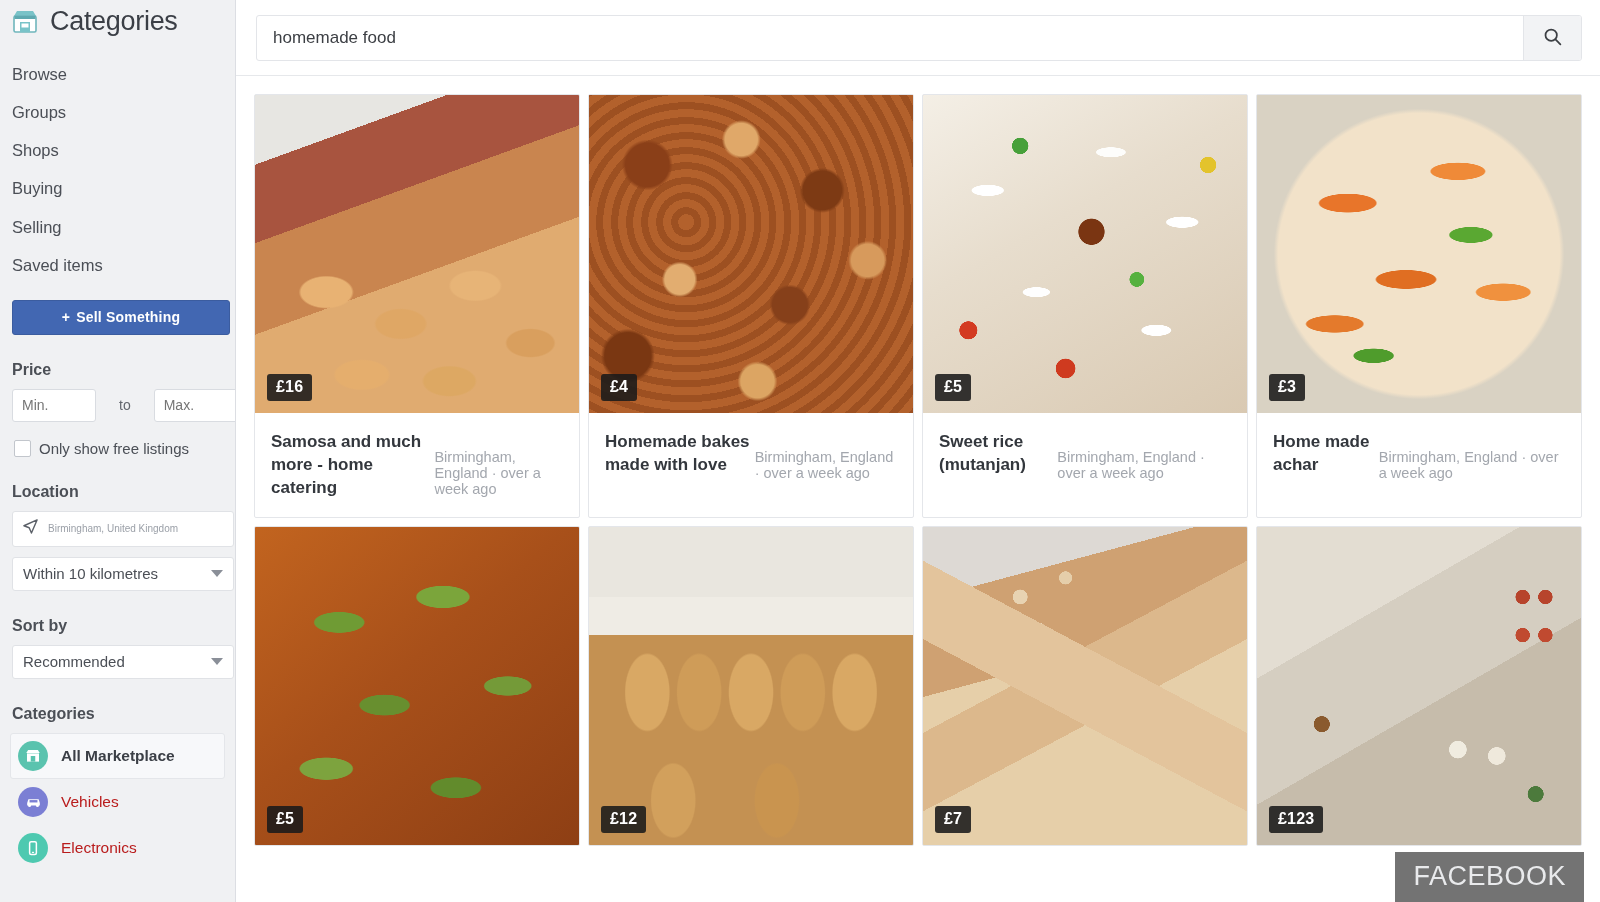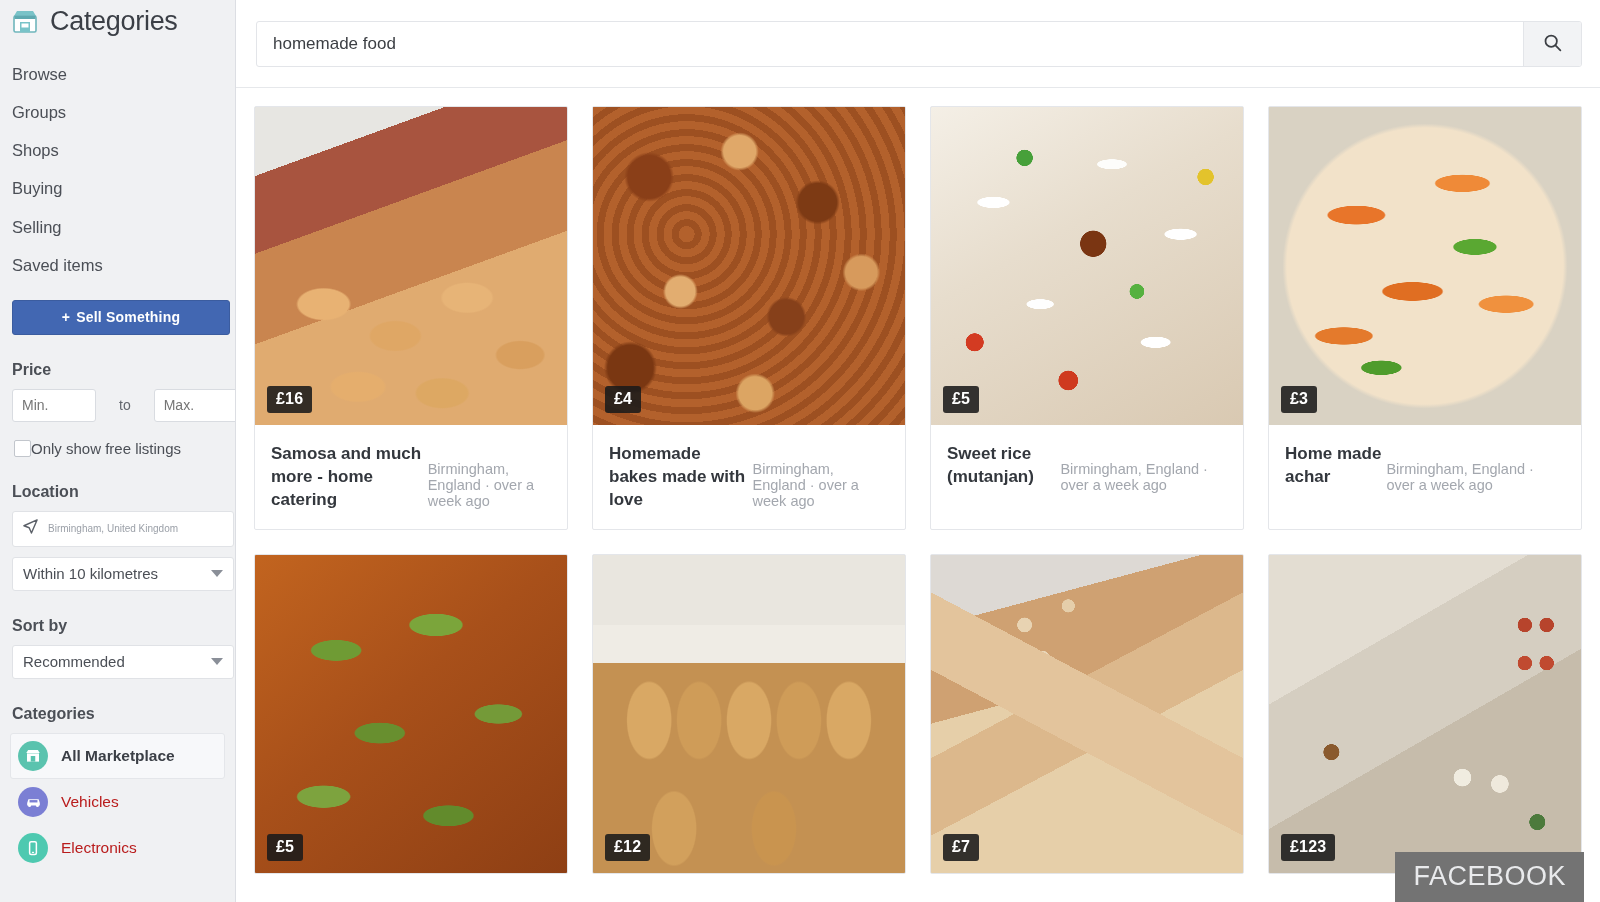--- a/index.html
+++ b/index.html
@@ -54,21 +54,21 @@
     margin: 26px 0 10px 2px;
   }
   .price-row { display: flex; align-items: center; gap: 23px; margin-left: 2px; }
   .price-input {
     width: 84px; height: 33px;
     border: 1px solid #d9dce1; border-radius: 3px;
     background: #fff; font-size: 14px; color: #9197a3;
     padding: 0 9px; font-family: inherit;
   }
   .price-to { font-size: 14px; color: #62666d; }
-  .free-row { display: flex; align-items: center; gap: 0; margin: 18px 0 0 4px; }
+  .free-row { display: flex; align-items: center; gap: 8px; margin: 18px 0 0 4px; }
   .cbox {
     width: 17px; height: 17px; border: 1px solid #c2c6cc;
     background: #fff; border-radius: 2px; flex: 0 0 17px;
   }
   .free-label { font-size: 15px; color: #4b4f56; }
 
   .loc-input {
     display: flex; align-items: center; gap: 10px;
     width: 222px; height: 36px; margin-left: 2px;
     border: 1px solid #e0e2e6; border-radius: 3px;
@@ -101,21 +101,21 @@
     width: 30px; height: 30px; border-radius: 50%;
     flex: 0 0 30px; position: relative;
     display: flex; align-items: center; justify-content: center;
   }
   .cat-label { font-size: 15.5px; color: #b91c1c; }
   .cat-item.selected .cat-label { font-weight: bold; color: #3b3f46; }
 
   
   .main { flex: 1 1 auto; position: relative; background: #ffffff; overflow: hidden; }
   .search-bar-wrap {
-    height: 88px; background: #fff;
+    height: 76px; background: #fff;
     border-bottom: 1px solid #e6e8eb;
     display: flex; align-items: center;
     padding: 0 18px 0 20px;
   }
   .search-box {
     flex: 1 1 auto; display: flex; align-items: stretch;
     height: 46px; border: 1px solid #e3e5e9; border-radius: 3px;
     background: #fff; overflow: hidden;
   }
   .search-input {
@@ -127,21 +127,21 @@
     width: 58px; background: #f2f3f5; border: none;
     border-left: 1px solid #e3e5e9;
     display: flex; align-items: center; justify-content: center;
     cursor: pointer;
   }
 
   .grid {
     padding: 18px 18px 0 18px;
     display: grid;
     grid-template-columns: repeat(4, 1fr);
-    gap: 24px;
+    gap: 8px;
   }
   .card {
     background: #fff; border: 1px solid #e4e6ea;
     border-radius: 2px; overflow: hidden;
     display: flex; flex-direction: column;
     cursor: pointer;
   }
   .card-img {
     position: relative; width: 100%; height: 318px;
     overflow: hidden; background: #cfcfcf;

